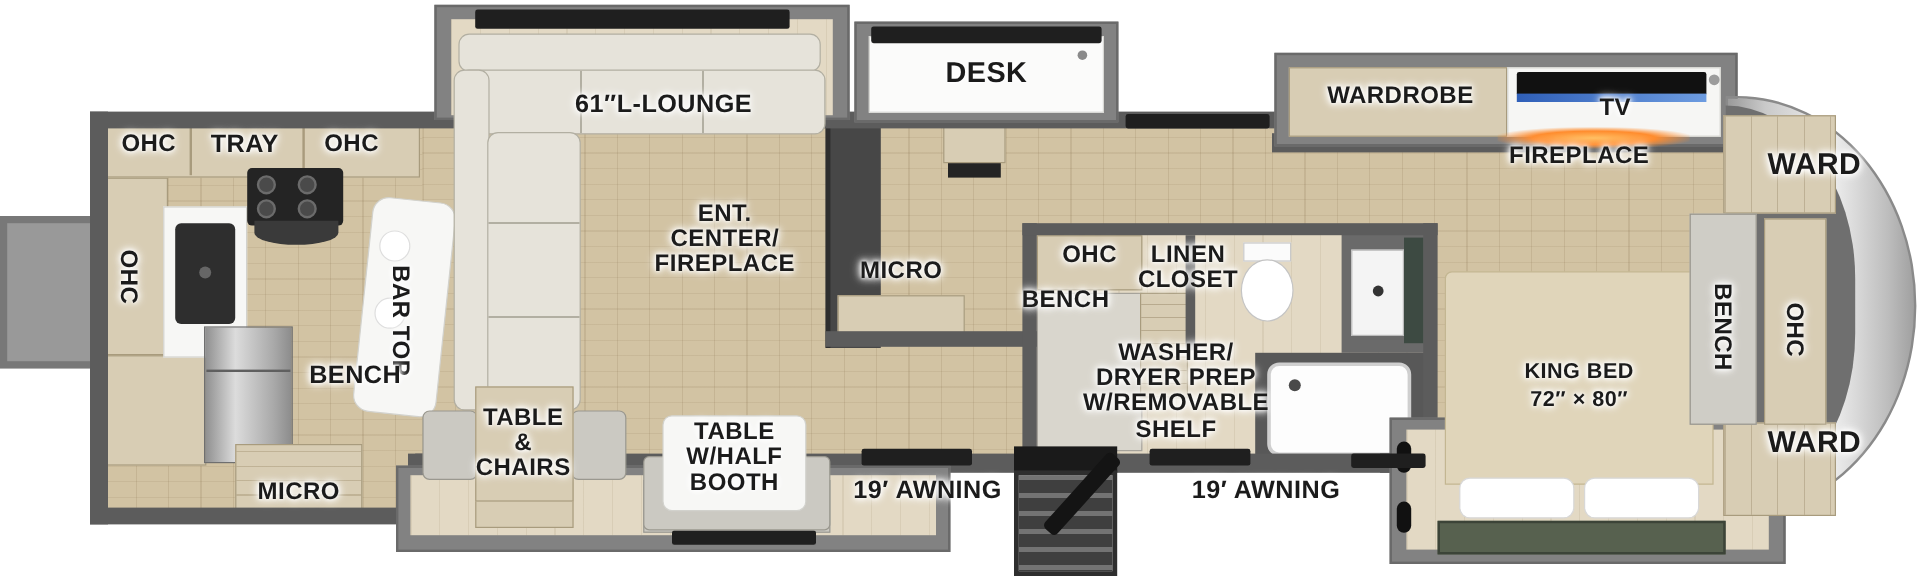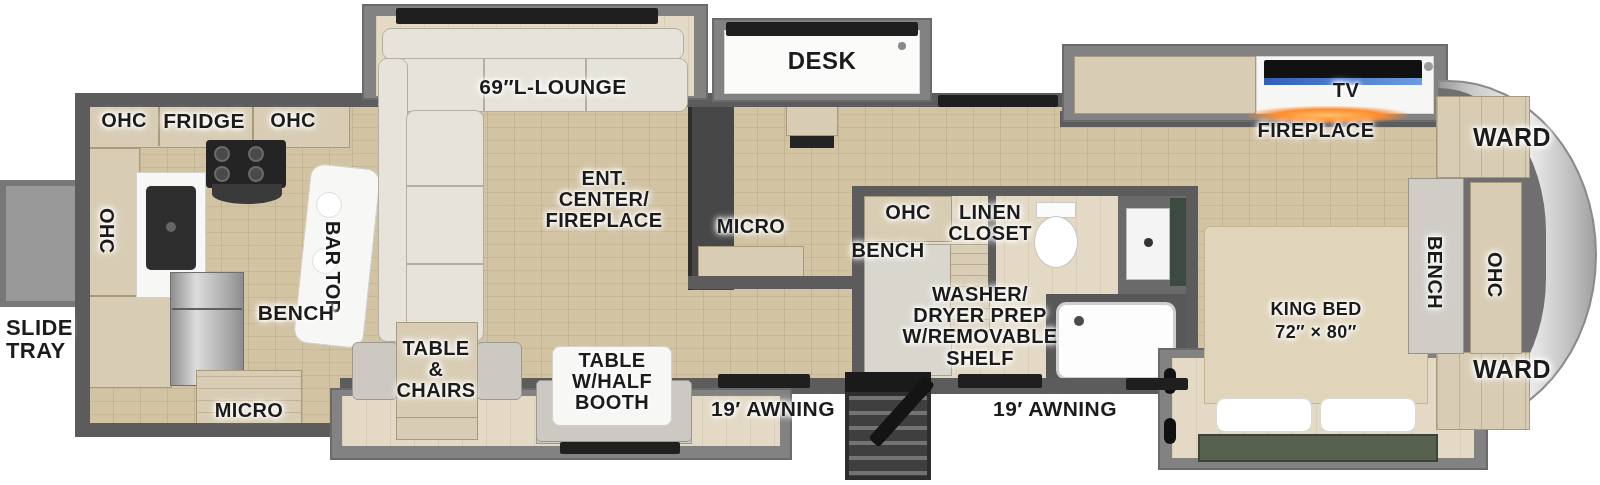--- a/index.html
+++ b/index.html
@@ -147,32 +147,30 @@
   <div class="abs" style="left:1438px;top:80px;width:159px;height:350px;border-radius:0 150px 150px 0 / 0 176px 176px 0;
               background:linear-gradient(90deg,#9a9a9a 0%,#c9c9c9 20%,#f0f0f0 55%,#bdbdbd 86%,#a0a0a0 100%);
               border:2px solid #8a8a8a;box-sizing:border-box;z-index:18;"></div>
   <div class="abs" style="left:1438px;top:88px;width:108px;height:334px;border-radius:0 120px 120px 0 / 0 160px 160px 0;
               background:#6f6f6f;z-index:19;"></div>
   <div class="abs wood" style="left:1436px;top:96px;width:94px;height:82px;z-index:20;background-image:repeating-linear-gradient(90deg,rgba(110,90,55,.25) 0 1px,transparent 1px 22px);"></div>
   <div class="abs wood" style="left:1436px;top:352px;width:94px;height:78px;z-index:20;background-image:repeating-linear-gradient(90deg,rgba(110,90,55,.25) 0 1px,transparent 1px 22px);"></div>
   <div class="abs" style="left:1408px;top:178px;width:56px;height:176px;background:#cfcdc6;border:1px solid #97948b;box-sizing:border-box;z-index:20;"></div>
   <div class="abs wood" style="left:1470px;top:182px;width:52px;height:172px;z-index:20;"></div>
 
-  <div class="lbl" style="left:2px;top:316px;width:82px;font-size:22px;text-align:left;padding-left:4px;">SLIDE
-TRAY</div>
 
   <div class="lbl" style="left:92px;top:110px;width:64px;font-size:20px;">OHC</div>
-  <div class="lbl" style="left:156px;top:110px;width:96px;font-size:21px;">FRIDGE</div>
+  <div class="lbl" style="left:156px;top:110px;width:96px;font-size:21px;">TRAY</div>
   <div class="lbl" style="left:254px;top:110px;width:78px;font-size:20px;">OHC</div>
   <div class="lbl vlbl" style="left:96px;top:176px;height:110px;font-size:20px;">OHC</div>
   <div class="lbl vlbl" style="left:322px;top:192px;height:150px;font-size:20px;">BAR TOP</div>
   <div class="lbl" style="left:246px;top:302px;width:100px;font-size:21px;">BENCH</div>
   <div class="lbl" style="left:194px;top:400px;width:110px;font-size:20px;">MICRO</div>
 
-  <div class="lbl" style="left:448px;top:76px;width:210px;font-size:21px;z-index:41;">69″L-LOUNGE</div>
+  <div class="lbl" style="left:448px;top:76px;width:210px;font-size:21px;z-index:41;">61″L-LOUNGE</div>
   <div class="lbl" style="left:524px;top:168px;width:160px;font-size:20px;">ENT.
 CENTER/
 FIREPLACE</div>
   <div class="lbl" style="left:366px;top:338px;width:140px;font-size:20px;z-index:41;">TABLE
 &amp;
 CHAIRS</div>
   <div class="lbl" style="left:552px;top:350px;width:120px;font-size:20px;z-index:41;">TABLE
 W/HALF
 BOOTH</div>
 
@@ -184,20 +182,21 @@
   <div class="lbl" style="left:886px;top:284px;width:188px;font-size:20px;">WASHER/
 DRYER PREP
 W/REMOVABLE
 SHELF</div>
   <div class="lbl" style="left:938px;top:202px;width:104px;font-size:20px;">LINEN
 CLOSET</div>
 
   <div class="lbl" style="left:700px;top:398px;width:146px;font-size:21px;">19′ AWNING</div>
   <div class="lbl" style="left:982px;top:398px;width:146px;font-size:21px;">19′ AWNING</div>
 
+  <div class="lbl" style="left:1080px;top:70px;width:174px;font-size:20px;z-index:41;">WARDROBE</div>
   <div class="lbl" style="left:1316px;top:80px;width:60px;font-size:20px;z-index:41;">TV</div>
   <div class="lbl" style="left:1240px;top:120px;width:152px;font-size:20px;z-index:41;">FIREPLACE</div>
   <div class="lbl" style="left:1224px;top:298px;width:184px;font-size:18px;line-height:1.3;z-index:41;">KING BED
 72″ × 80″</div>
 
   <div class="lbl" style="left:1452px;top:124px;width:120px;font-size:25px;z-index:41;">WARD</div>
   <div class="lbl vlbl" style="left:1424px;top:208px;height:130px;font-size:20px;z-index:41;">BENCH</div>
   <div class="lbl vlbl" style="left:1484px;top:230px;height:90px;font-size:20px;z-index:41;">OHC</div>
   <div class="lbl" style="left:1452px;top:356px;width:120px;font-size:25px;z-index:41;">WARD</div>
 

